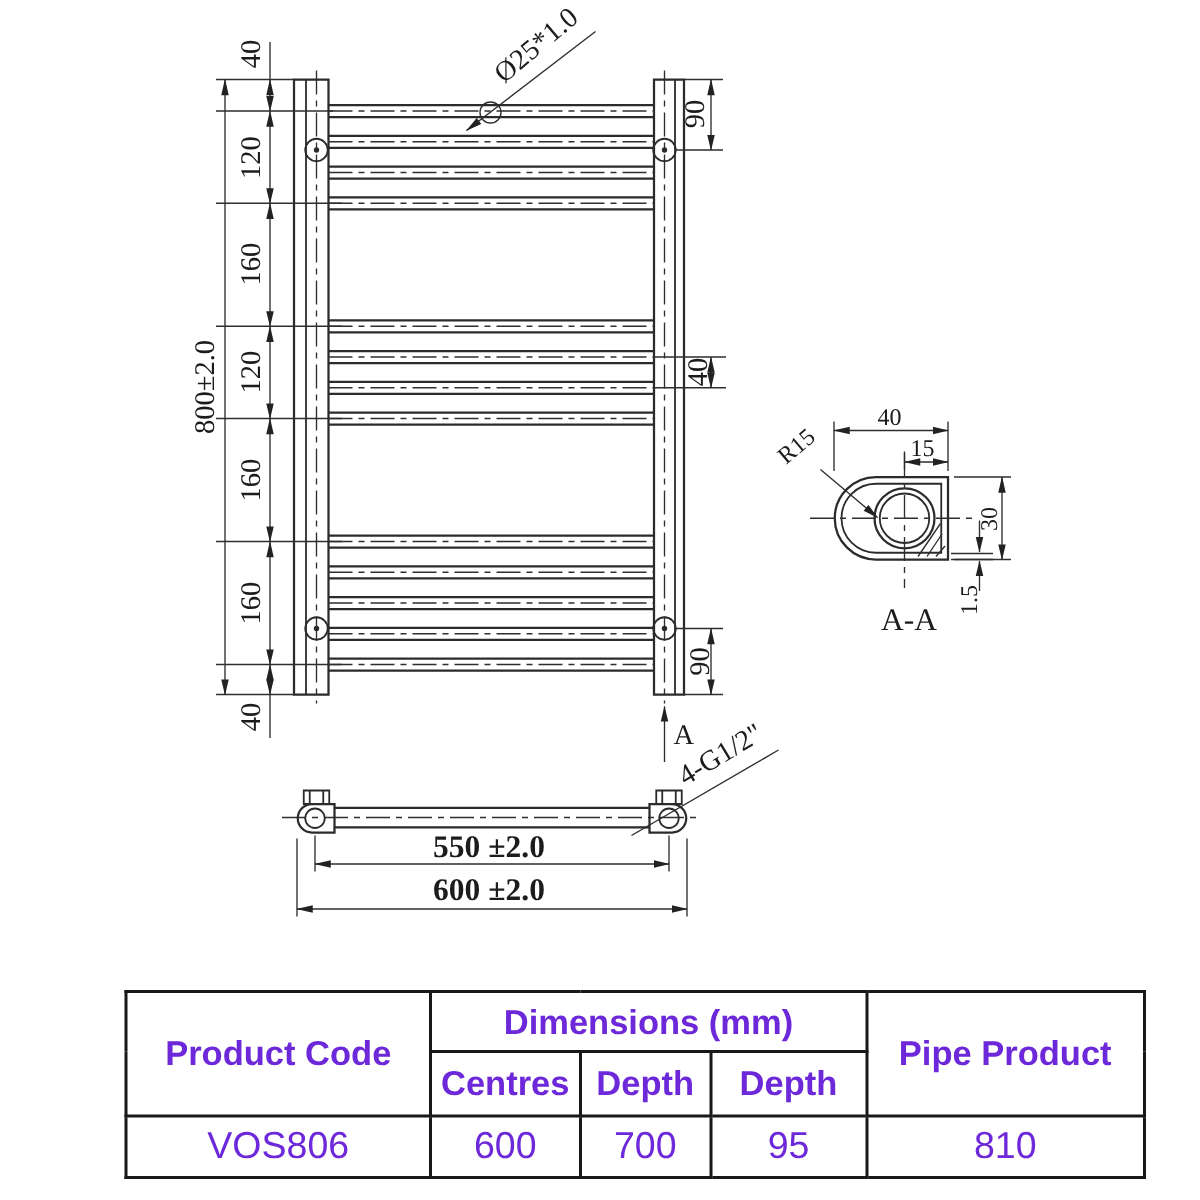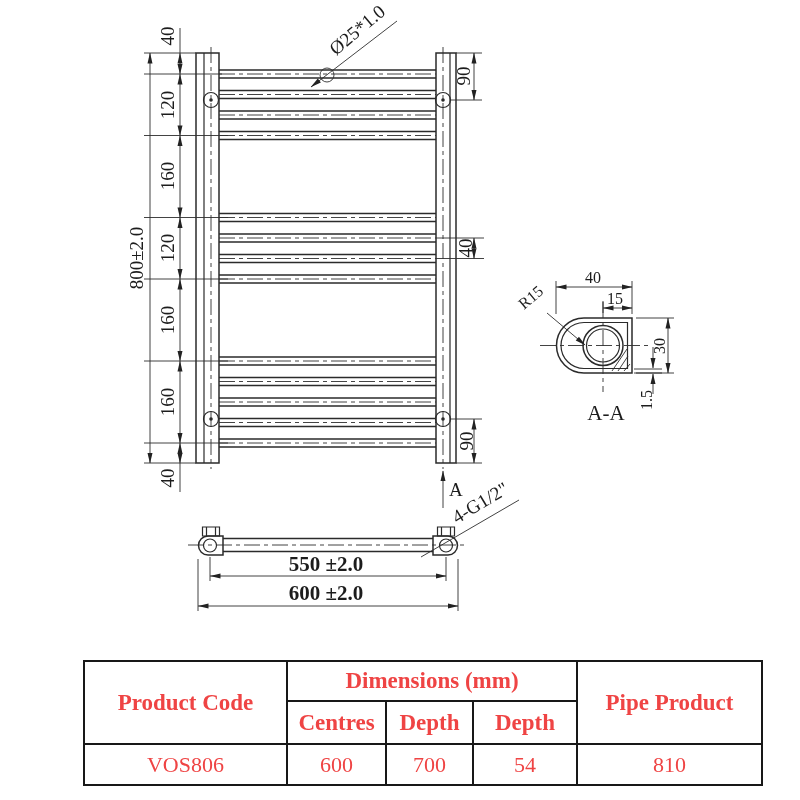--- a/index.html
+++ b/index.html
@@ -10,25 +10,25 @@
   .ol{stroke:#2b2b2b;stroke-width:1.5;fill:none;}           
   .ol2{stroke:#2b2b2b;stroke-width:1.2;fill:none;}
   .thin{stroke:#2e2e2e;stroke-width:0.9;fill:none;}          
   .cl{stroke:#2e2e2e;stroke-width:0.9;fill:none;stroke-dasharray:16 4 4 4;}  
   .dot{fill:#2b2b2b;}
   .dim{font-size:19px;}
   .dimS{font-size:16px;}
   .dimB{font-size:21px;font-weight:bold;}
   
   #spec-table{position:absolute;left:83px;top:660px;border-collapse:collapse;
-              font-family:Liberation Serif, serif;color:#ef4444;}
+              font-family:Liberation Sans, sans-serif;color:#6d28d9;}
   #spec-table td{border:2.6px solid #181818;text-align:center;vertical-align:middle;
                  padding:0 6px;}
   #spec-table .hd{font-weight:bold;font-size:23px;}
-  #spec-table .dt{font-size:22px;font-weight:normal;}
+  #spec-table .dt{font-size:25px;font-weight:normal;}
   .w-pc{width:189px;} .w-h{width:85px;} .w-w{width:73px;} .w-d{width:90px;} .w-cc{width:171px;}
   .r1{height:40px;} .r2{height:43px;} .r3{height:41px;}
 </style>
 </head>
 <body>
 
 <div id="canvas">
 <svg width="800" height="800" viewBox="0 0 800 800">
   <defs>
     <marker id="ae" markerWidth="12" markerHeight="8" refX="11" refY="4" orient="auto" markerUnits="userSpaceOnUse">
@@ -224,18 +224,18 @@
   </tr>
   <tr class="r2">
     <td class="hd w-h">Centres</td>
     <td class="hd w-w">Depth</td>
     <td class="hd w-d">Depth</td>
   </tr>
   <tr class="r3">
     <td class="dt">VOS806</td>
     <td class="dt">600</td>
     <td class="dt">700</td>
-    <td class="dt">54</td>
+    <td class="dt">95</td>
     <td class="dt">810</td>
   </tr>
 </tbody>
     </table>
 </div>
 
 </body></html>

